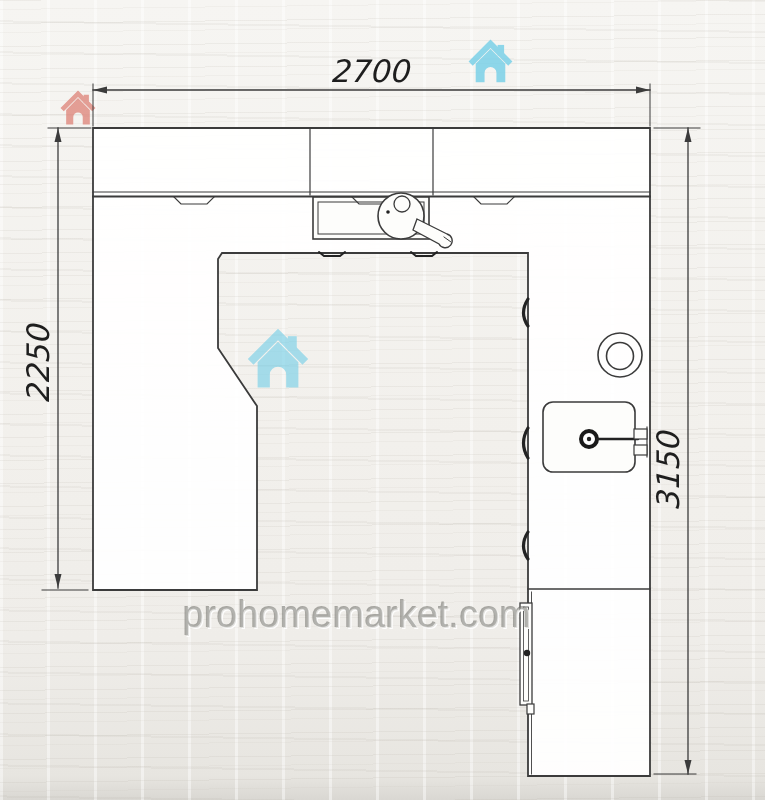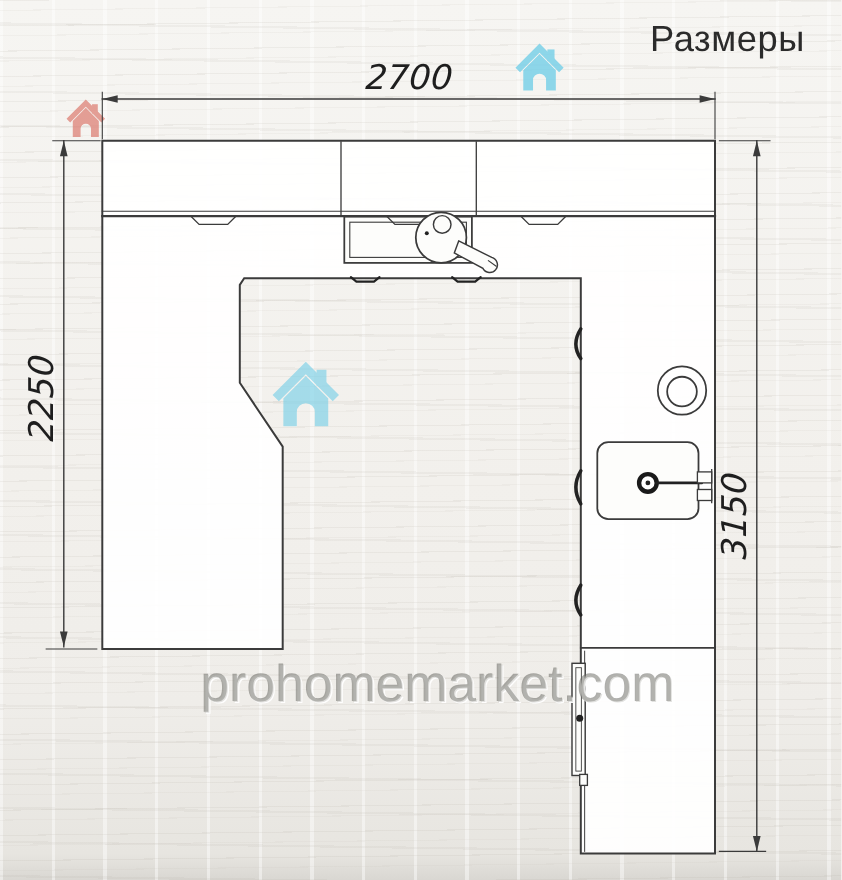--- a/index.html
+++ b/index.html
@@ -29,21 +29,21 @@
     position:absolute;font-family:"DejaVu Sans",sans-serif;font-style:italic;
     font-size:31px;line-height:1.15;color:var(--dimension-text,#1e1e1e);
     white-space:nowrap;
   }
   .dim-top{left:312px;top:54px;width:120px;text-align:center;transform:skewX(-4deg);}
   .dim-vert{transform:rotate(-90deg) skewX(-4deg);transform-origin:0 0;}
   .dim-left{left:21px;top:400px;}
   .dim-right{left:651px;top:507px;}
   .watermark{
     position:absolute;left:183px;top:594px;
-    font-size:47px;letter-spacing:0;
+    font-size:38px;letter-spacing:0;
     color:rgba(186,185,181,.42);
     text-shadow:-1px -1px 0 rgba(106,105,101,.55),1px 1px 0 rgba(255,255,255,.95);
     white-space:nowrap;
   }
   .house{position:absolute;}
   .house-red-fill{fill:var(--red-house,#dd7d72);}
   .house-blue-fill{fill:var(--blue-house,#74cfe8);}
 </style>
 </head>
 <body>
@@ -148,21 +148,20 @@
 
     <g>
       <path class="ln" stroke-width="1.3" d="M688,128 V774"></path>
       <path class="ln" stroke-width="1" d="M654,128 H700"></path>
       <path class="ln" stroke-width="1" d="M654,774 H696"></path>
       <polygon class="ar" points="688,128 684.5,142 691.5,142"></polygon>
       <polygon class="ar" points="688,774 684.5,760 691.5,760"></polygon>
     </g>
   </svg>
 
-  <div class="title">Размеры</div>
 
   <div class="dim dim-top">2700</div>
 
   <div class="dim dim-vert dim-left">2250</div>
 
   <div class="dim dim-vert dim-right">3150</div>
 
   <div class="watermark">prohomemarket.com</div>
 </div>
 

